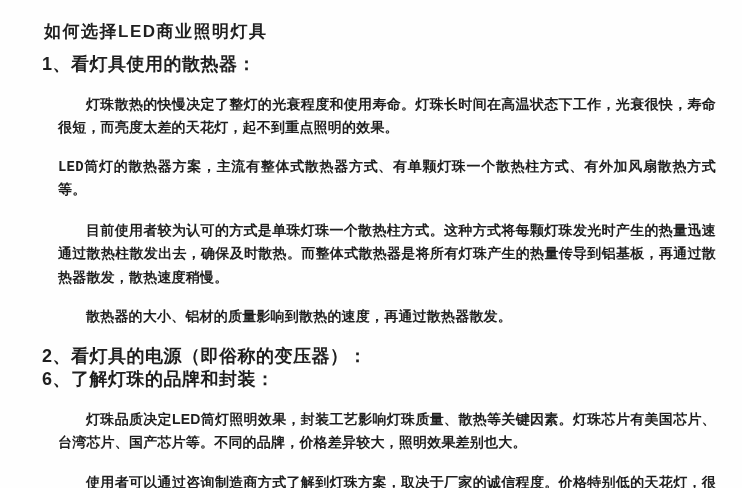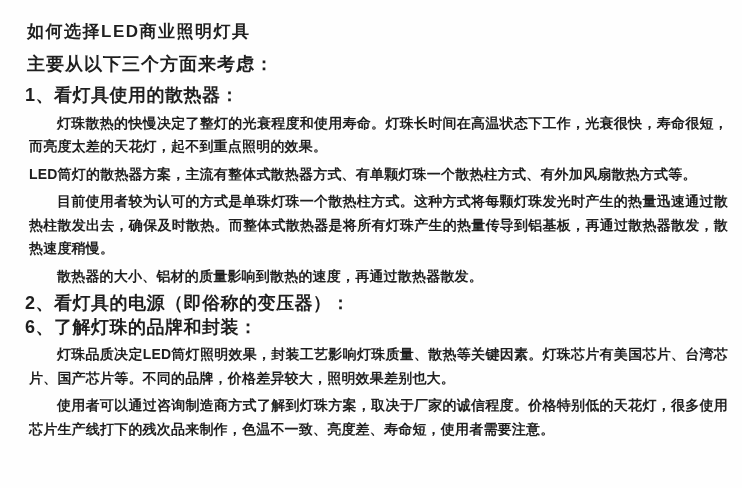--- a/index.html
+++ b/index.html
@@ -5,21 +5,21 @@
   html, body {
     margin: 0;
     padding: 0;
     background: #ffffff;
   }
   .page {
     box-sizing: border-box;
     width: 742px;
     height: 488px;
     background: #fefefe;
-    padding: 22px 6px 0 25px;
+    padding: 22px 6px 0 42px;
     font-family: "Liberation Sans", sans-serif;
     color: #1f1f1f;
     overflow: hidden;
   }
   .doc-title {
     font-size: 17px;
     font-weight: bold;
     letter-spacing: 1.5px;
     margin: 0 0 11px 2px;
     line-height: 20px;
@@ -37,36 +37,35 @@
   .section-heading {
     font-size: 18px;
     font-weight: bold;
     margin: 0;
     line-height: 23.5px;
     letter-spacing: 0.5px;
   }
   .para {
     font-size: 14px;
     font-weight: 600;
-    margin: 4px;
+    margin: 16px;
     line-height: 23.5px;
     text-align: justify;
     letter-spacing: 0.2px;
   }
   .para.indent { text-indent: 2em; }
-  .para.no-indent { text-indent: 0; }
+  .para.no-indent { text-indent: 0; font-family: Liberation Mono, monospace; }
 </style>
 </head>
 <body>
 
 <div class="page">
 
   <h1 class="doc-title">如何选择LED商业照明灯具</h1>
 
-  <h2 class="doc-subtitle">主要从以下三个方面来考虑：</h2>
 
   <div class="doc-body">
 
     <section>
       <h3 class="section-heading">1、看灯具使用的散热器：</h3>
       <p class="para indent">灯珠散热的快慢决定了整灯的光衰程度和使用寿命。灯珠长时间在高温状态下工作，光衰很快，寿命很短，而亮度太差的天花灯，起不到重点照明的效果。</p>
       <p class="para no-indent">LED筒灯的散热器方案，主流有整体式散热器方式、有单颗灯珠一个散热柱方式、有外加风扇散热方式等。</p>
       <p class="para indent">目前使用者较为认可的方式是单珠灯珠一个散热柱方式。这种方式将每颗灯珠发光时产生的热量迅速通过散热柱散发出去，确保及时散热。而整体式散热器是将所有灯珠产生的热量传导到铝基板，再通过散热器散发，散热速度稍慢。</p>
       <p class="para indent">散热器的大小、铝材的质量影响到散热的速度，再通过散热器散发。</p>
     </section>

